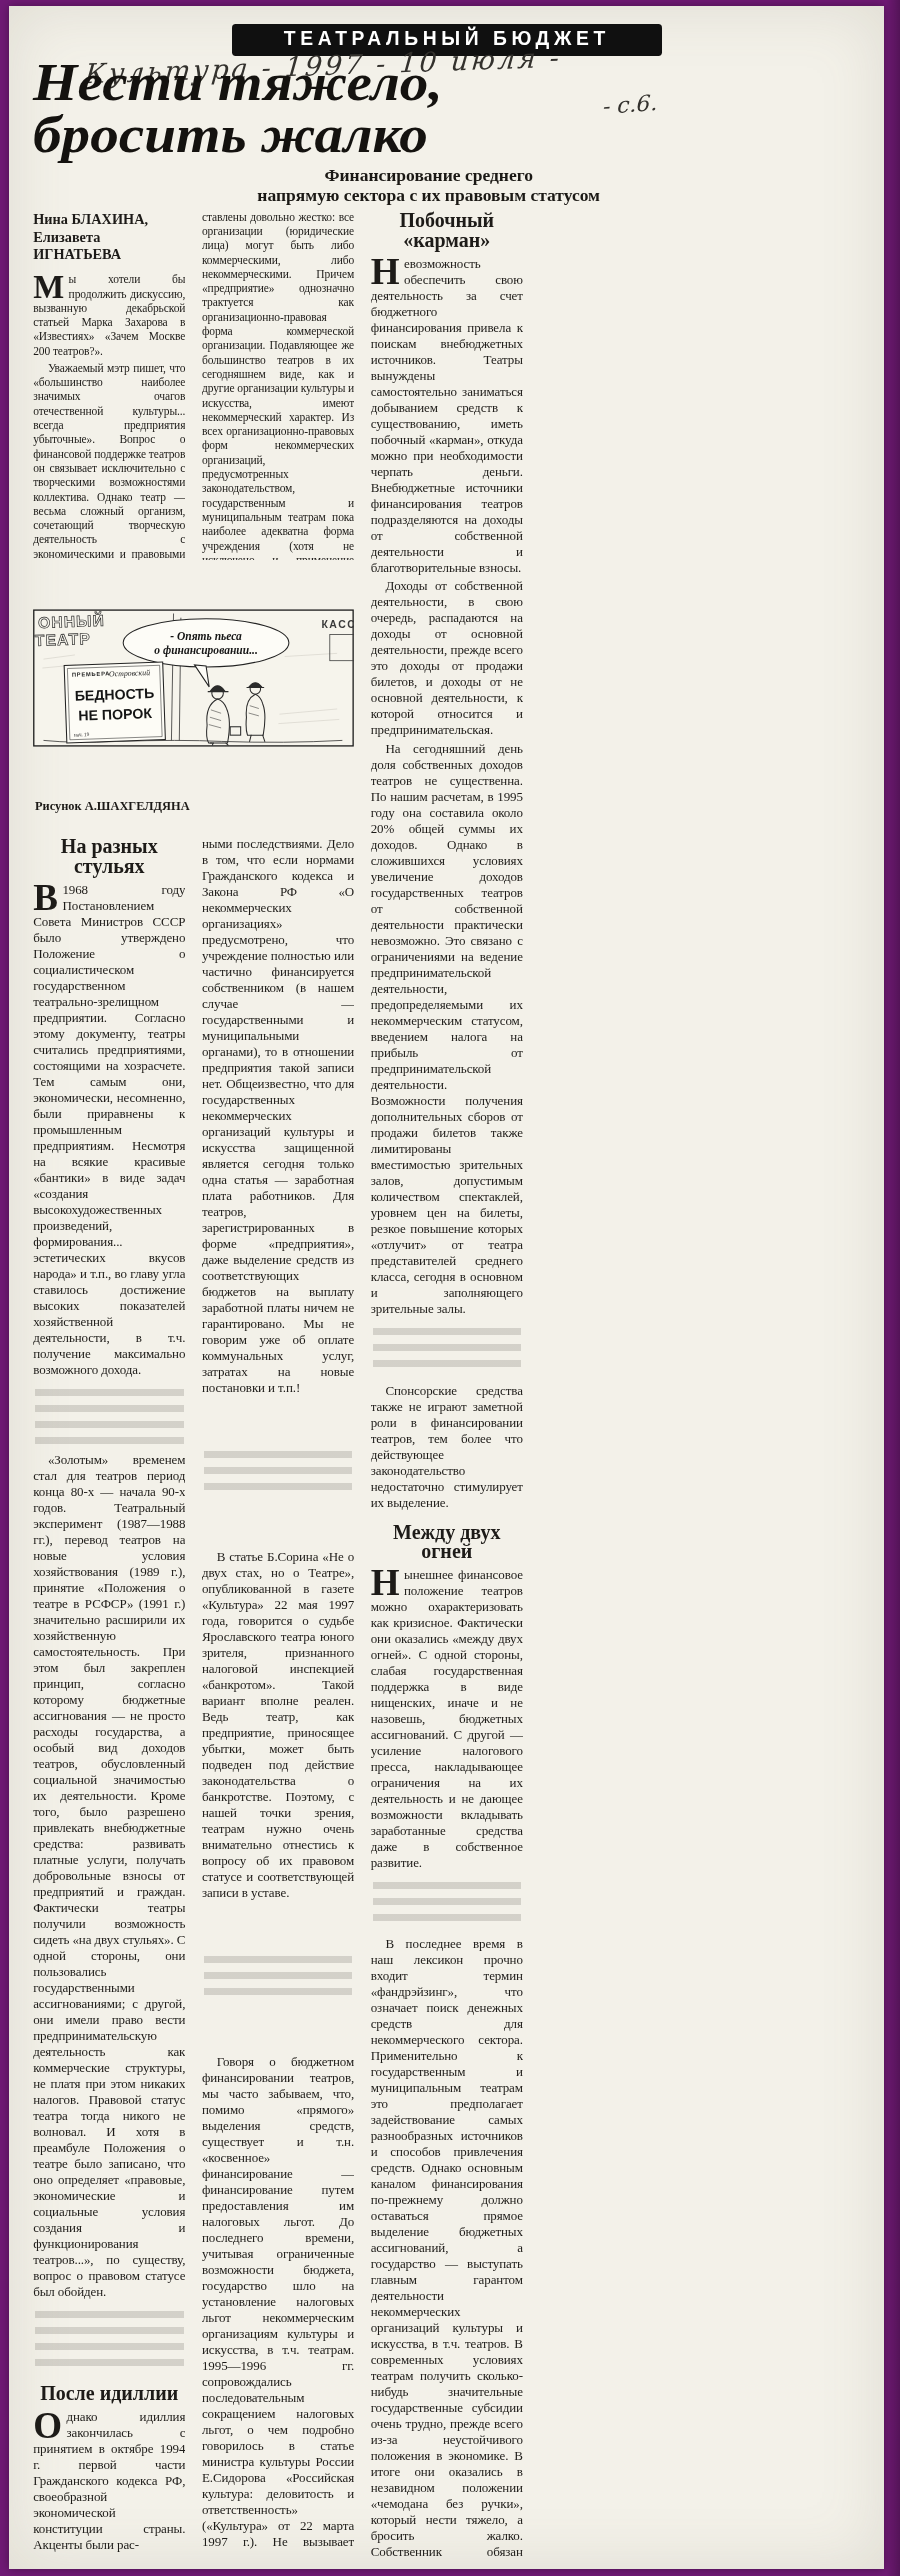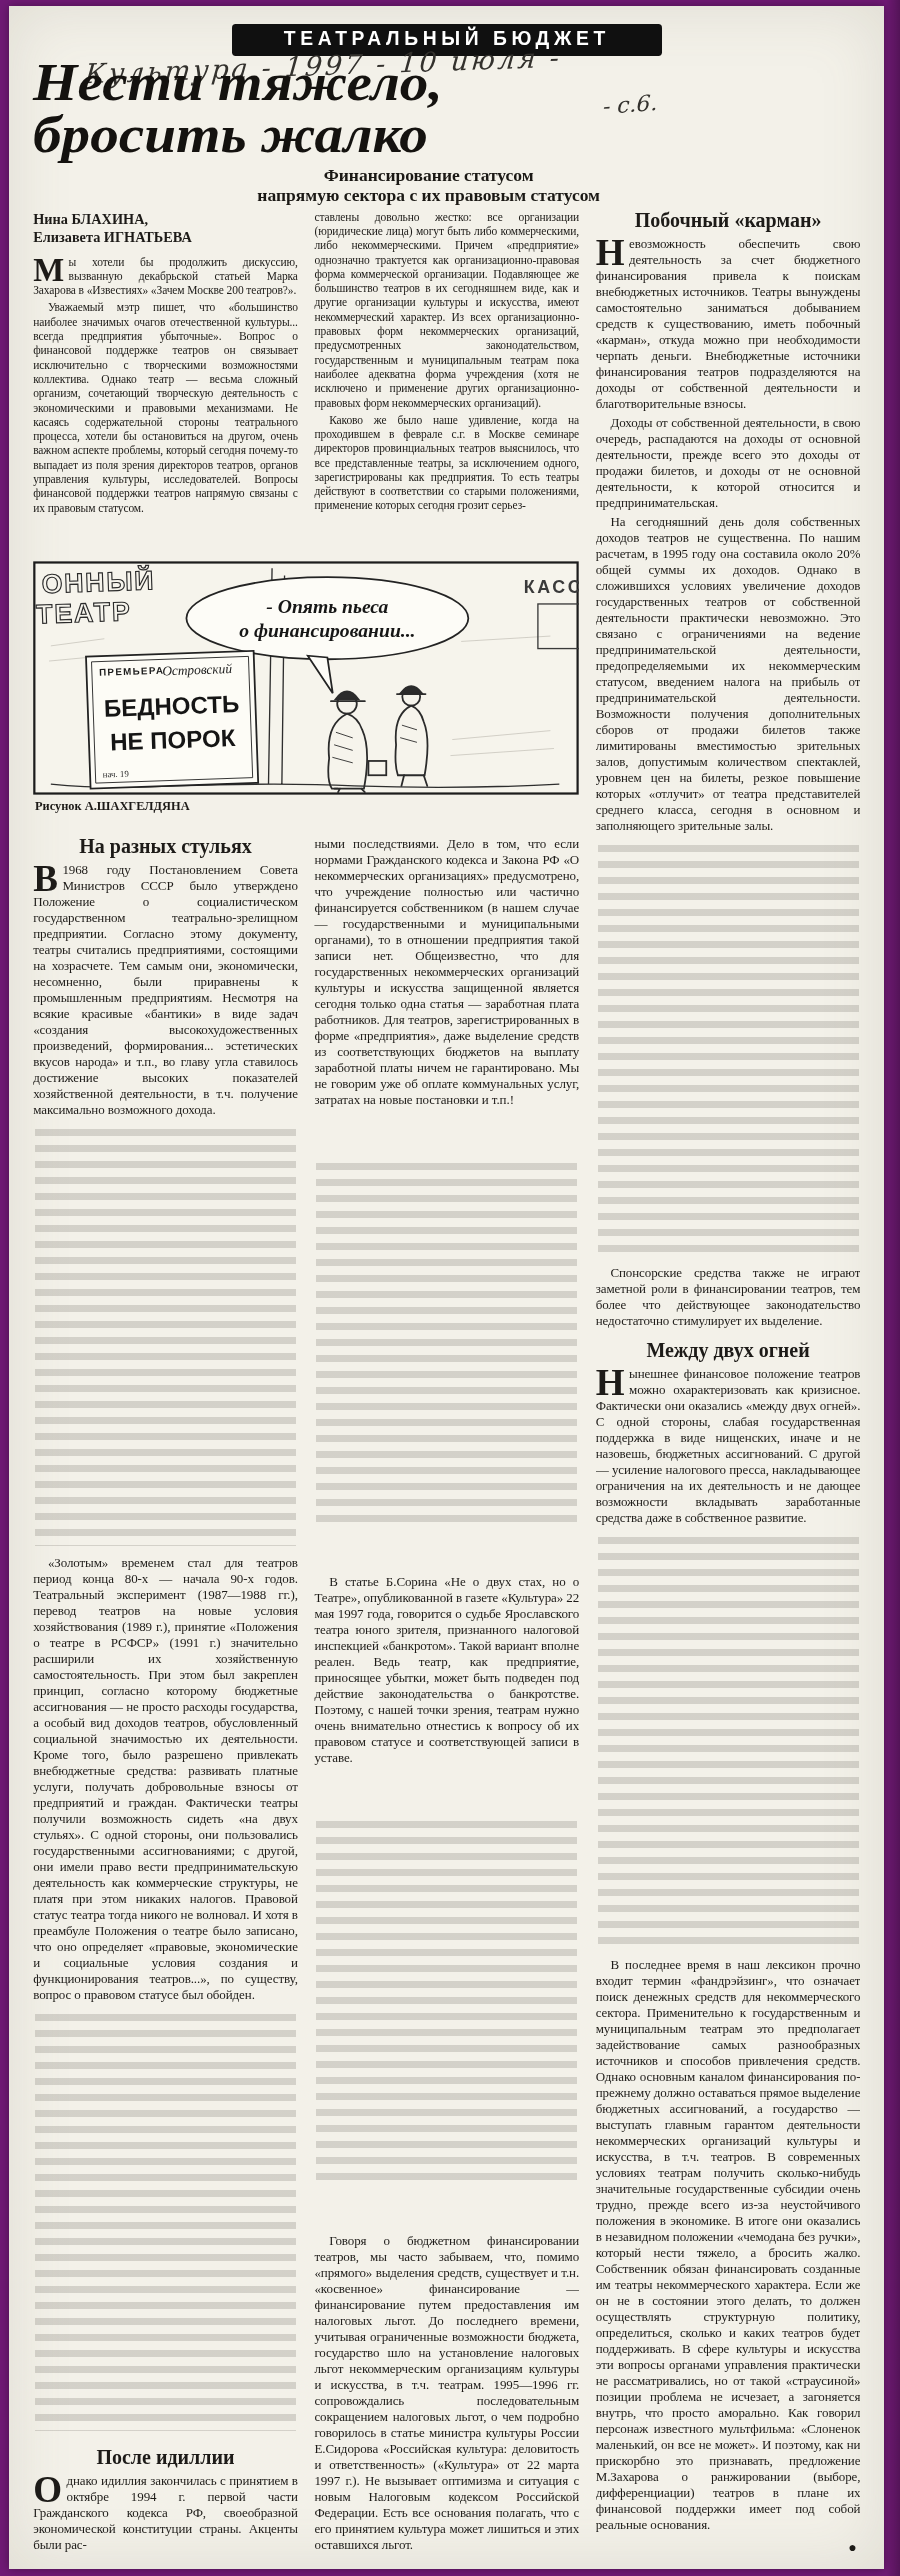--- a/index.html
+++ b/index.html
@@ -21,21 +21,21 @@
     transform:rotate(-2deg) skewX(-7deg);}
   .hand-side{position:absolute;top:77px;left:570px;font-size:22px;transform:rotate(-4deg) skewX(-7deg);}
   .headline{position:absolute;top:42px;left:0;margin:0;font-style:italic;font-weight:bold;
     font-size:52px;line-height:52px;color:#14120f;transform:scaleX(1.10);transform-origin:left top;}
   .headline span{display:block;}
   .subhead{position:absolute;top:150px;left:138px;width:515px;text-align:center;
     font-weight:bold;font-size:17.5px;line-height:20px;color:#1b1915;}
   .subhead span{display:block;}
 
   
-  .article{flex:1 1 auto;min-height:0;display:grid;grid-template-columns:1fr 1fr 1fr;
+  .article{flex:1 1 auto;min-height:0;display:grid;grid-template-columns:1fr 1fr 1fr 1fr 1fr;
     grid-template-rows:350px 276px 1fr;column-gap:16.6px;}
   .c1top{grid-area:1/1/2/2;} .c2top{grid-area:1/2/2/3;}
   .cartoon{grid-area:2/1/3/3;} .c1bot{grid-area:3/1/4/2;}
   .c2bot{grid-area:3/2/4/3;gap:44px;} .c3{grid-area:1/3/4/4;}
   .col{overflow:hidden;min-height:0;}
   .flexcol{display:flex;flex-direction:column;}
 
   .byline{font-weight:bold;font-size:14.3px;line-height:17.5px;margin:1.8px 0 8.3px;}
   .byline span{display:block;}
   .para{margin:0 0 2.8px;text-align:justify;text-indent:14.7px;letter-spacing:-0.1px;
@@ -62,21 +62,21 @@
 
     <div class="masthead">
       <div class="kicker">ТЕАТРАЛЬНЫЙ БЮДЖЕТ</div>
       <div class="hand hand-top">Культура - 1997 - 10 июля -</div>
       <div class="hand hand-side">- с.6.</div>
       <h1 class="headline">
         <span>Нести тяжело,</span>
         <span>бросить жалко</span>
       </h1>
       <div class="subhead">
-        <span>Финансирование статусом</span>
+        <span>Финансирование среднего</span>
         <span>напрямую сектора с их правовым статусом</span>
       </div>
     </div>
 
     <div class="article">
 
       <div class="col rowtop c1top">
         <div class="byline">
           <span>Нина БЛАХИНА,</span>
           <span>Елизавета ИГНАТЬЕВА</span>

